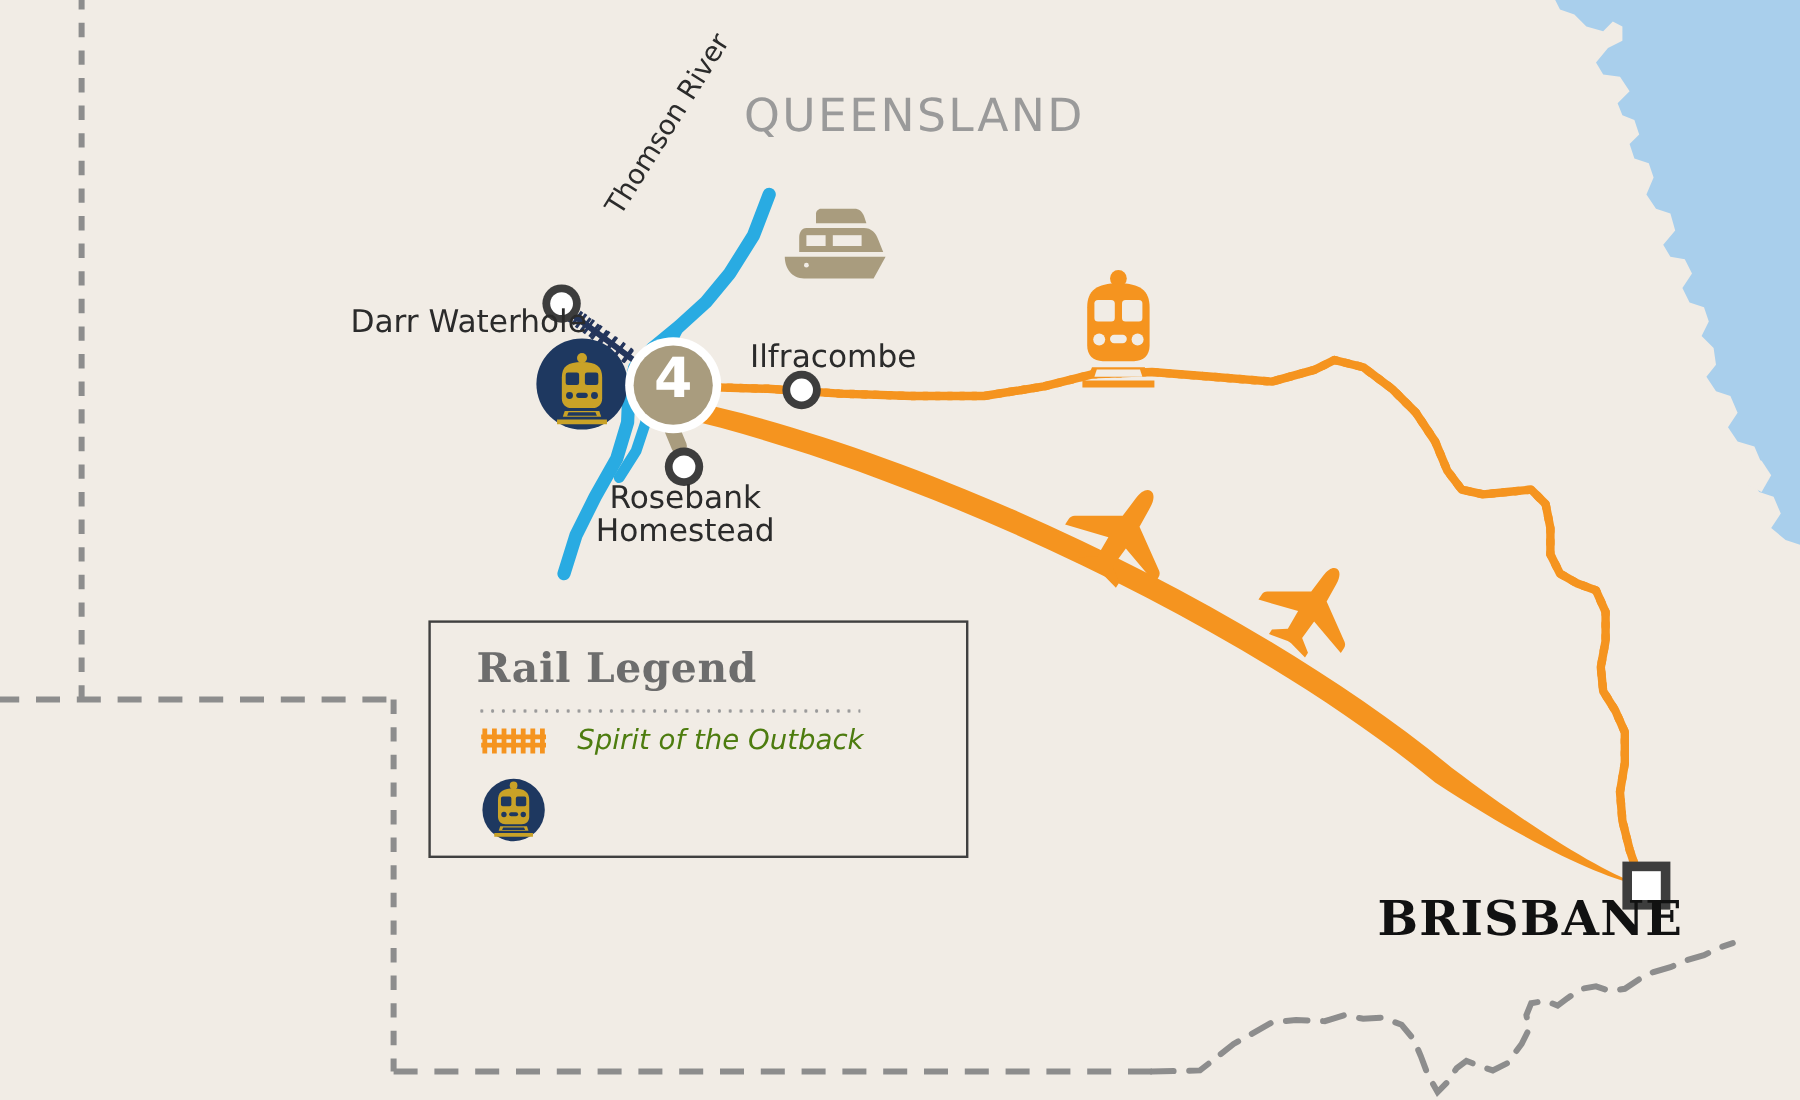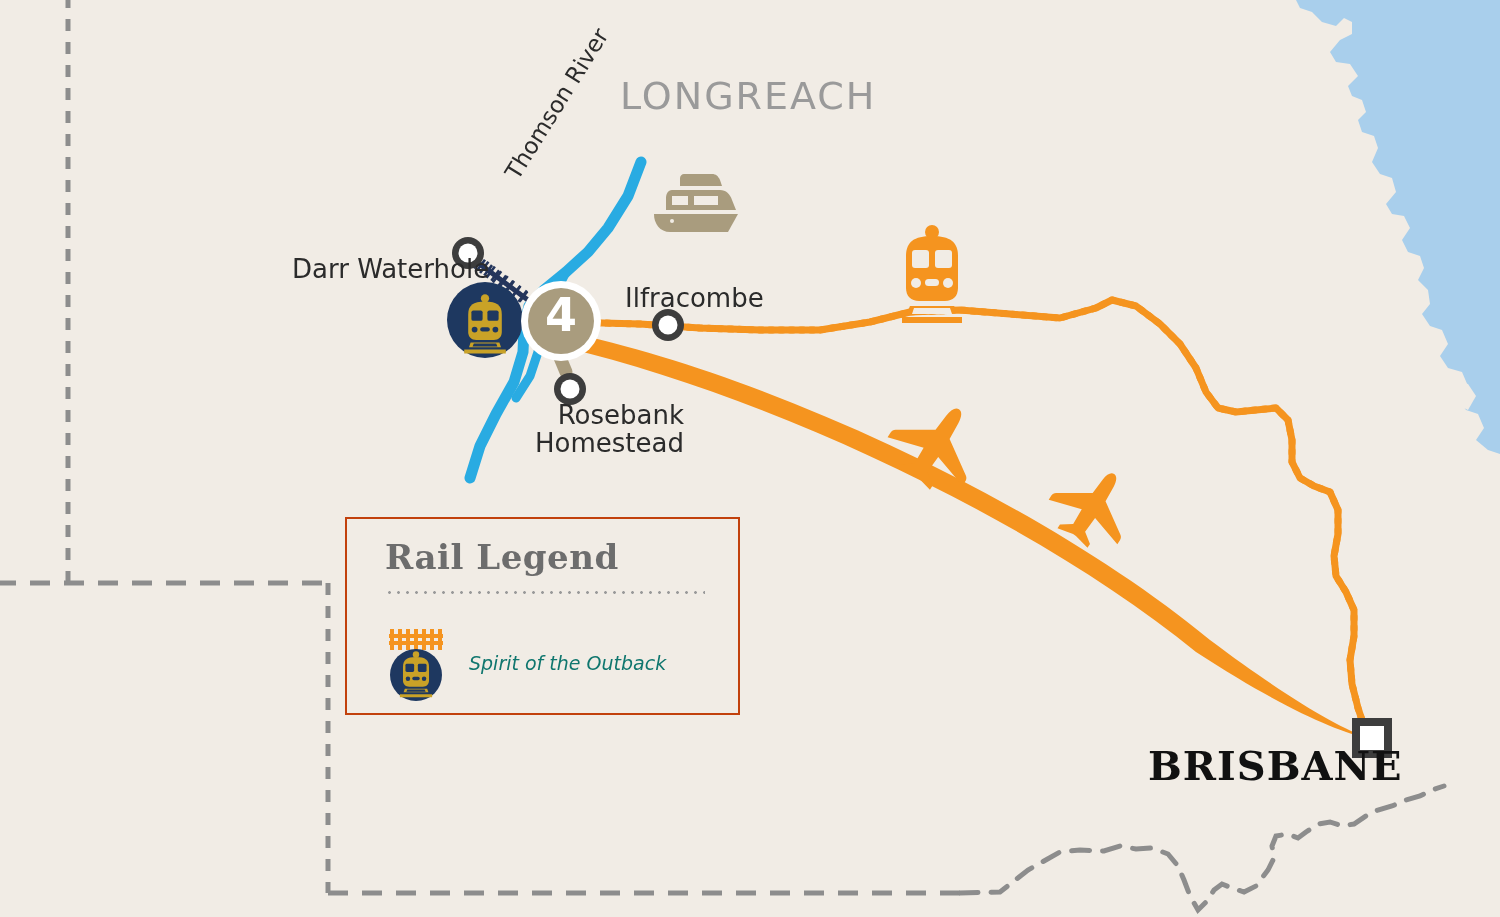--- a/index.html
+++ b/index.html
@@ -7,30 +7,30 @@
   #map-root{position:relative;width:1500px;height:917px;overflow:hidden;background:#F1ECE5;}
   #map-svg{position:absolute;left:0;top:0;width:1500px;height:917px;}
   .lbl{position:absolute;white-space:nowrap;}
   
   .state-name{font-family:"DejaVu Sans",sans-serif;font-size:38px;letter-spacing:2px;color:#9a9a9a;font-weight:400;}
   .city-major{font-family:"DejaVu Serif",serif;font-size:40px;font-weight:700;color:#111111;letter-spacing:1px;}
   .town{font-family:"DejaVu Sans",sans-serif;font-size:26px;color:#2b2b2b;font-weight:400;}
   .town-2{font-family:"DejaVu Sans",sans-serif;font-size:26px;color:#2b2b2b;font-weight:400;text-align:center;line-height:1.08;}
   .river-label{font-family:"DejaVu Sans",sans-serif;font-size:23px;color:#2b2b2b;}
   
-  #legend{position:absolute;left:345px;top:517px;width:395px;height:198px;
-          border:2px solid #c2410c;background:rgba(241,236,229,0.92);box-sizing:border-box;}
+  #legend{position:absolute;left:357px;top:517px;width:450px;height:198px;
+          border:2px solid #404040;background:rgba(241,236,229,0.92);box-sizing:border-box;}
   #legend-title{position:absolute;left:38px;top:18px;font-family:"DejaVu Serif",serif;
                 font-size:34px;color:#6d6d6d;font-weight:700;letter-spacing:.5px;}
   #legend-rule{position:absolute;left:38px;top:72px;width:320px;height:3px;
                background-image:radial-gradient(circle,#9a9a9a 1.3px,rgba(0,0,0,0) 1.5px);
                background-size:9px 3px;background-repeat:repeat-x;}
   .legend-row{position:absolute;left:38px;display:flex;align-items:center;}
-  .legend-text{font-family:"DejaVu Sans",sans-serif;font-size:19px;font-style:italic;
-               color:#0f766e;margin-left:22px;margin-top:48px;}
+  .legend-text{font-family:"DejaVu Sans",sans-serif;font-size:23px;font-style:italic;
+               color:#4d7c0f;margin-left:22px;}
   .legend-swatch{width:62px;display:flex;align-items:center;justify-content:center;}
 </style>
 </head>
 <body>
 
 <div id="map-root">
 
   <svg id="map-svg" viewBox="0 0 1500 917">
     <defs>
 
@@ -192,30 +192,30 @@
       </g>
 
       <g>
         <rect x="1352" y="718" width="40" height="40" fill="#3D3D3D"></rect>
         <rect x="1360" y="726" width="24" height="24" fill="#FFFFFF"></rect>
       </g>
 
     </g>
   </svg>
 
-  <div class="lbl state-name" style="left:620px;top:74px;">LONGREACH</div>
+  <div class="lbl state-name" style="left:620px;top:74px;">QUEENSLAND</div>
 
   <div class="lbl river-label" style="left:500px;top:170px;transform:rotate(-58deg);transform-origin:0 0;">Thomson River</div>
 
   <div class="lbl town" style="left:292px;top:237px;margin-top:17px;">Darr Waterhole</div>
 
 
   <div class="lbl town" style="left:625px;top:283px;">Ilfracombe</div>
 
-  <div class="lbl town-2" style="left:458px;top:401px;width:226px;text-align:right;">
+  <div class="lbl town-2" style="left:458px;top:401px;width:226px;">
     <div>Rosebank</div>
     <div>Homestead</div>
   </div>
 
   <div class="lbl city-major" style="left:1148px;top:742px;">BRISBANE</div>
 
   <div class="lbl" style="left:529px;top:288px;width:64px;text-align:center;
        font-family:'DejaVu Sans',sans-serif;font-size:46px;font-weight:700;color:#FFFFFF;">4</div>
 
   <div id="legend">

